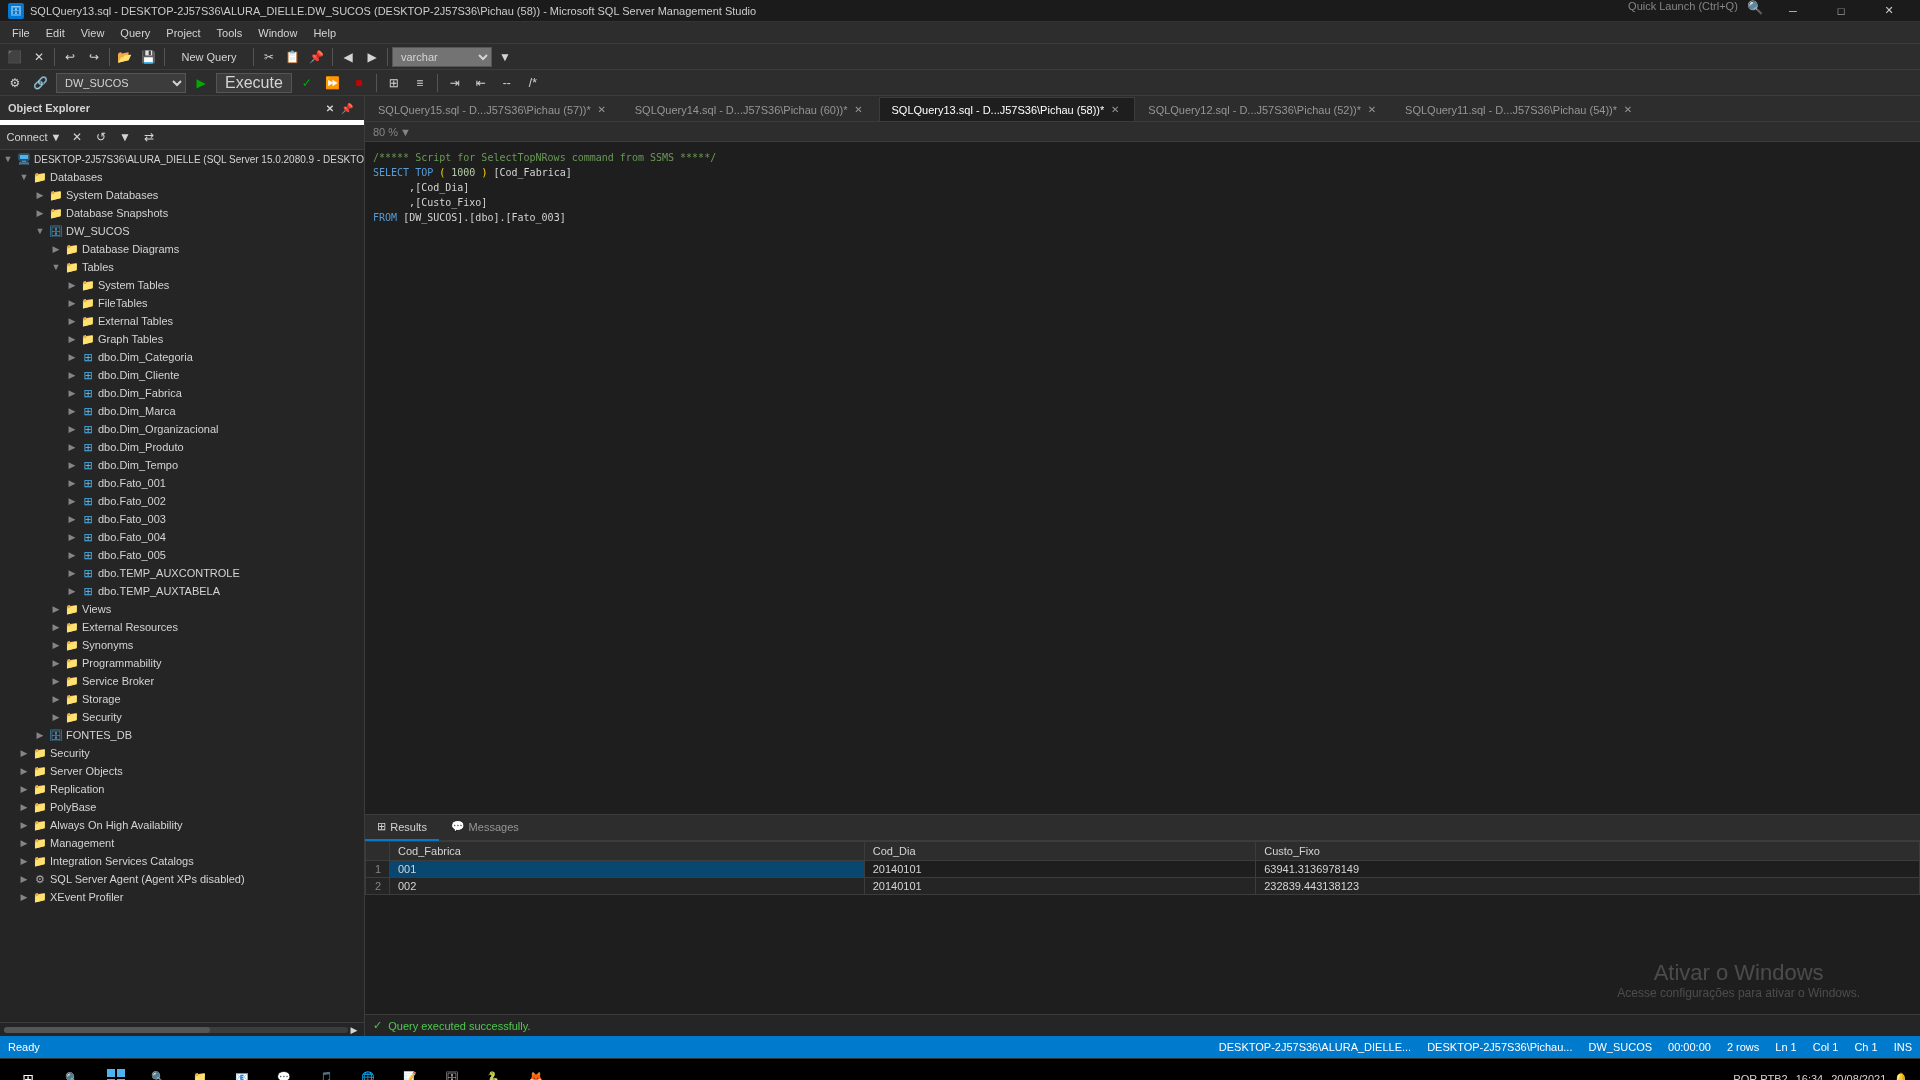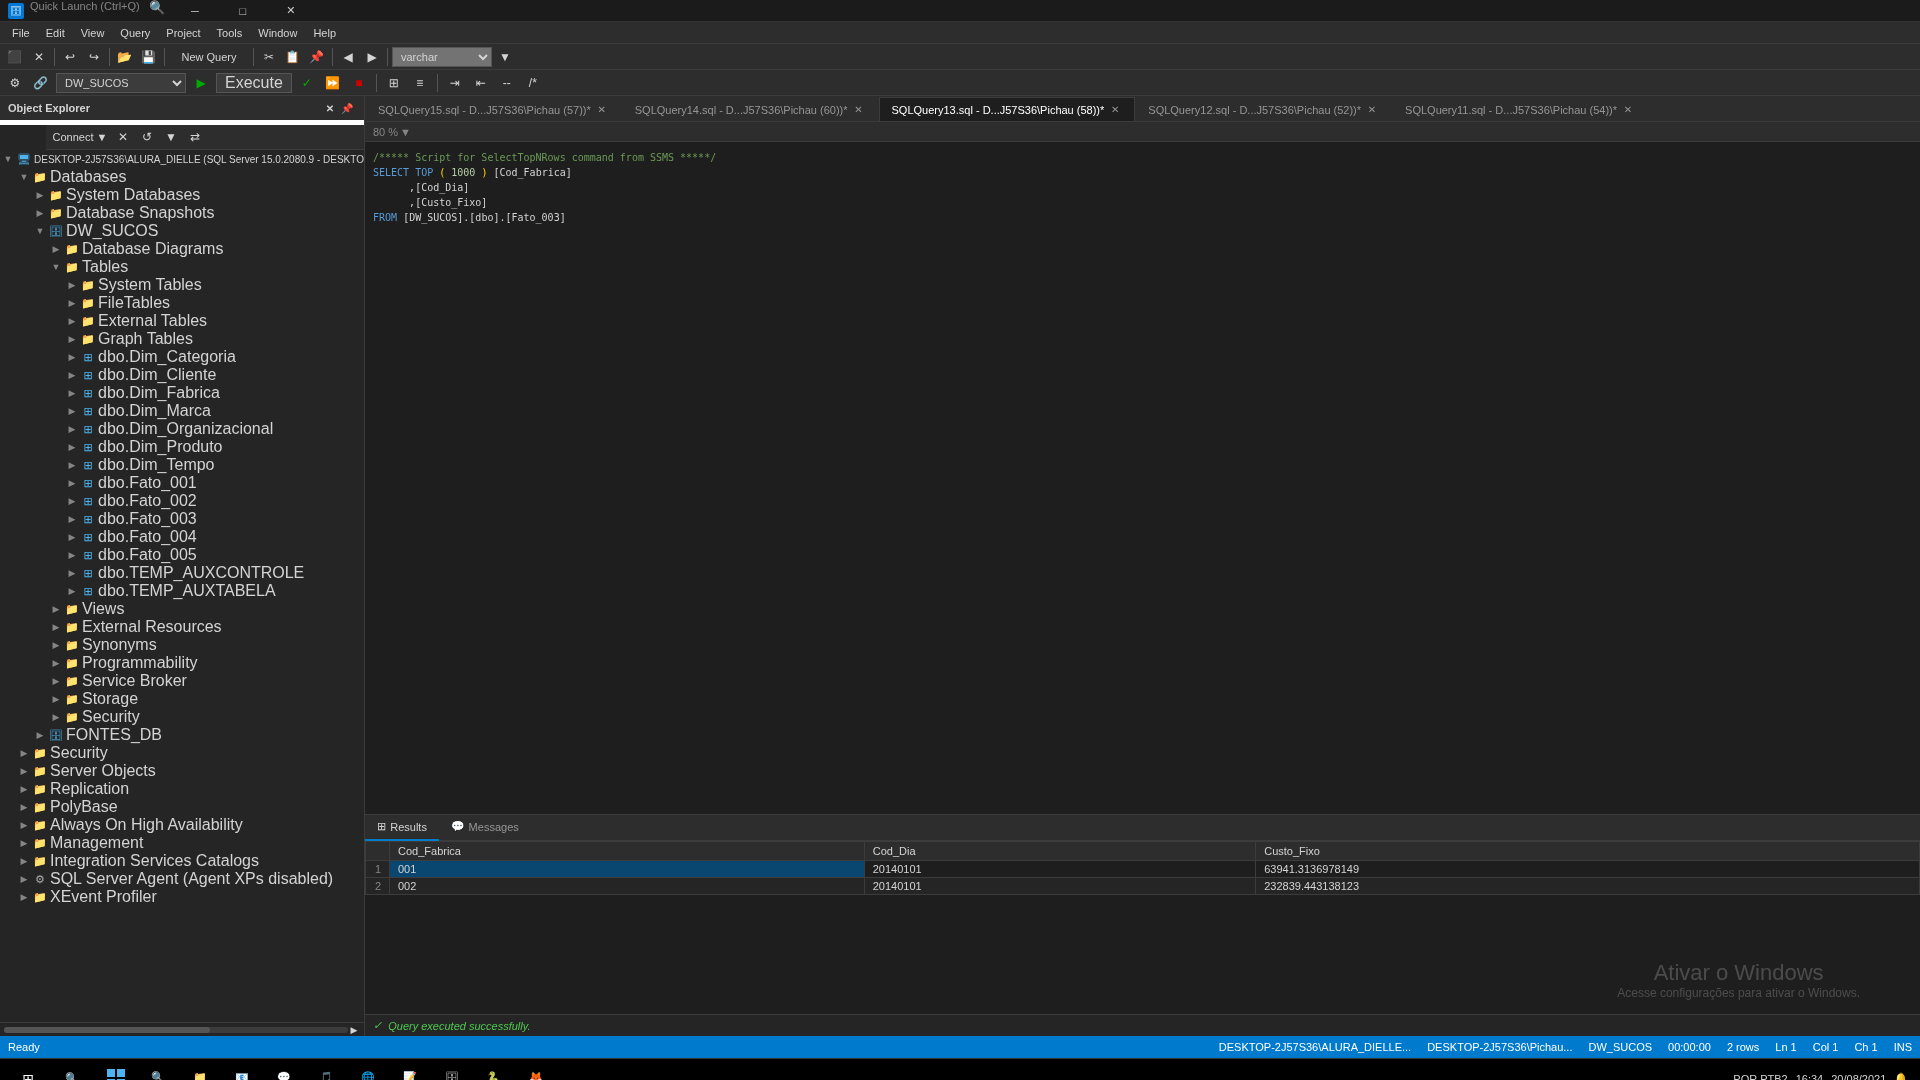--- a/index.html
+++ b/index.html
@@ -24,26 +24,26 @@
     .tb-dropdown { background: #737373; border: 1px solid #555; color: #d4d4d4; padding: 1px 4px; height: 20px; font-size: 11px; width: 100px; }
     .execute-btn { background: #3c3c3c; border: 1px solid #555; color: #d4d4d4; padding: 1px 8px; height: 20px; font-size: 16px; cursor: pointer; display: flex; align-items: center; gap: 4px; }
     .db-dropdown { background: #3c3c3c; border: 1px solid #555; color: #d4d4d4; padding: 1px 4px; height: 20px; font-size: 11px; width: 130px; }
 
     
     #main { display: flex; flex: 1; height: calc(1080px - 22px - 22px - 26px - 26px - 22px - 22px); }
 
     
     #object-explorer { width: 365px; background: #252526; border-right: 1px solid #3c3c3c; display: flex; flex-direction: column; }
     #oe-header { background: #2d2d2d; padding: 4px 8px; font-size: 11px; font-weight: bold; color: #d4d4d4; border-bottom: 5px solid #ffffff; display: flex; align-items: center; justify-content: space-between; }
-    #oe-toolbar { background: #2d2d2d; padding: 2px 4px; border-bottom: 1px solid #3c3c3c; display: flex; align-items: center; gap: 2px; margin-left: 46px; }
+    #oe-toolbar { background: #2d2d2d; padding: 2px 4px; border-bottom: 1px solid #3c3c3c; display: flex; align-items: center; gap: 2px; }
     .tree-item { display: flex; align-items: center; padding: 1px 0; cursor: pointer; white-space: nowrap; height: 18px; }
     .tree-indent { display: inline-block; width: 16px; flex-shrink: 0; }
     .tree-expand { width: 16px; height: 16px; display: inline-flex; align-items: center; justify-content: center; flex-shrink: 0; color: #858585; font-size: 9px; }
     .tree-icon { width: 16px; height: 16px; display: inline-flex; align-items: center; justify-content: center; flex-shrink: 0; margin-right: 2px; }
-    .tree-label { font-size: 16px; color: #d4d4d4; }
+    .tree-label { font-size: 11px; color: #d4d4d4; }
     .folder-icon { color: #dcb67a; }
     .db-icon { color: #4db4f0; }
     .table-icon { color: #4db4f0; }
     .server-icon { color: #4db4f0; }
 
     
     #right-panel { flex: 1; display: flex; flex-direction: column; background: #1e1e1e; }
 
     
     #query-tabs { background: #2d2d2d; height: 26px; display: flex; align-items: flex-end; border-bottom: 1px solid #3c3c3c; overflow: hidden; }
@@ -70,21 +70,21 @@
     table.results-table td { padding: 2px 8px; border: 1px solid #3c3c3c; color: #d4d4d4; background: #1e1e1e; }
     table.results-table tr:nth-child(even) td { background: #252526; }
     table.results-table td.row-num { color: #858585; background: #252526; width: 24px; text-align: right; }
 
     
     #status-bar { background: #007acc; height: 22px; display: flex; align-items: center; padding: 0 8px; font-size: 11px; color: white; }
     #status-bar .status-left { flex: 1; display: flex; align-items: center; gap: 16px; }
     #status-bar .status-right { display: flex; align-items: center; gap: 16px; }
 
     
-    #query-status { height: 22px; background: #252526; border-top: 1px solid #3c3c3c; display: flex; align-items: center; padding: 0 8px; font-size: 11px; font-style: italic; }
+    #query-status { height: 22px; background: #252526; border-top: 1px solid #3c3c3c; display: flex; align-items: center; padding: 0 8px; font-size: 11px; }
     .query-success { color: #4ec94e; display: flex; align-items: center; gap: 6px; }
     .query-success::before { content: '✓'; color: #4ec94e; }
 
     
     #taskbar { background: #000000; height: 40px; display: flex; align-items: center; padding: 0 4px; border-top: 1px solid #333; }
     .taskbar-start { width: 48px; height: 40px; display: flex; align-items: center; justify-content: center; color: white; font-size: 14px; cursor: pointer; }
     .taskbar-search { width: 40px; height: 40px; display: flex; align-items: center; justify-content: center; cursor: pointer; }
     .taskbar-item { width: 40px; height: 40px; display: flex; align-items: center; justify-content: center; cursor: pointer; border-bottom: 2px solid transparent; }
     .taskbar-item.active { border-bottom-color: #0078d4; }
     .taskbar-icons { display: flex; gap: 2px; margin-left: 4px; }
@@ -97,20 +97,21 @@
     #oe-scroll::-webkit-scrollbar-track { background: #252526; }
     #oe-scroll::-webkit-scrollbar-thumb { background: #424242; }
 
     .zoom-bar { background: #2d2d2d; height: 20px; display: flex; align-items: center; padding: 0 8px; font-size: 11px; color: #858585; border-bottom: 1px solid #3c3c3c; }
   </style>
 </head>
 <body>
 
 <div id="title-bar">
   <span class="title-icon">🗄</span>
+  <span class="title-text">SQLQuery13.sql - DESKTOP-2J57S36\ALURA_DIELLE.DW_SUCOS (DESKTOP-2J57S36\Pichau (58)) - Microsoft SQL Server Management Studio</span>
   <div class="window-controls">
     <span style="font-size:11px;color:#858585;margin-right:8px;">Quick Launch (Ctrl+Q)</span>
     <span style="color:#858585;margin-right:4px;font-size:13px;">🔍</span>
     <div class="win-btn">─</div>
     <div class="win-btn">□</div>
     <div class="win-btn close">✕</div>
   </div>
 </div>
 
 <div id="menu-bar">

